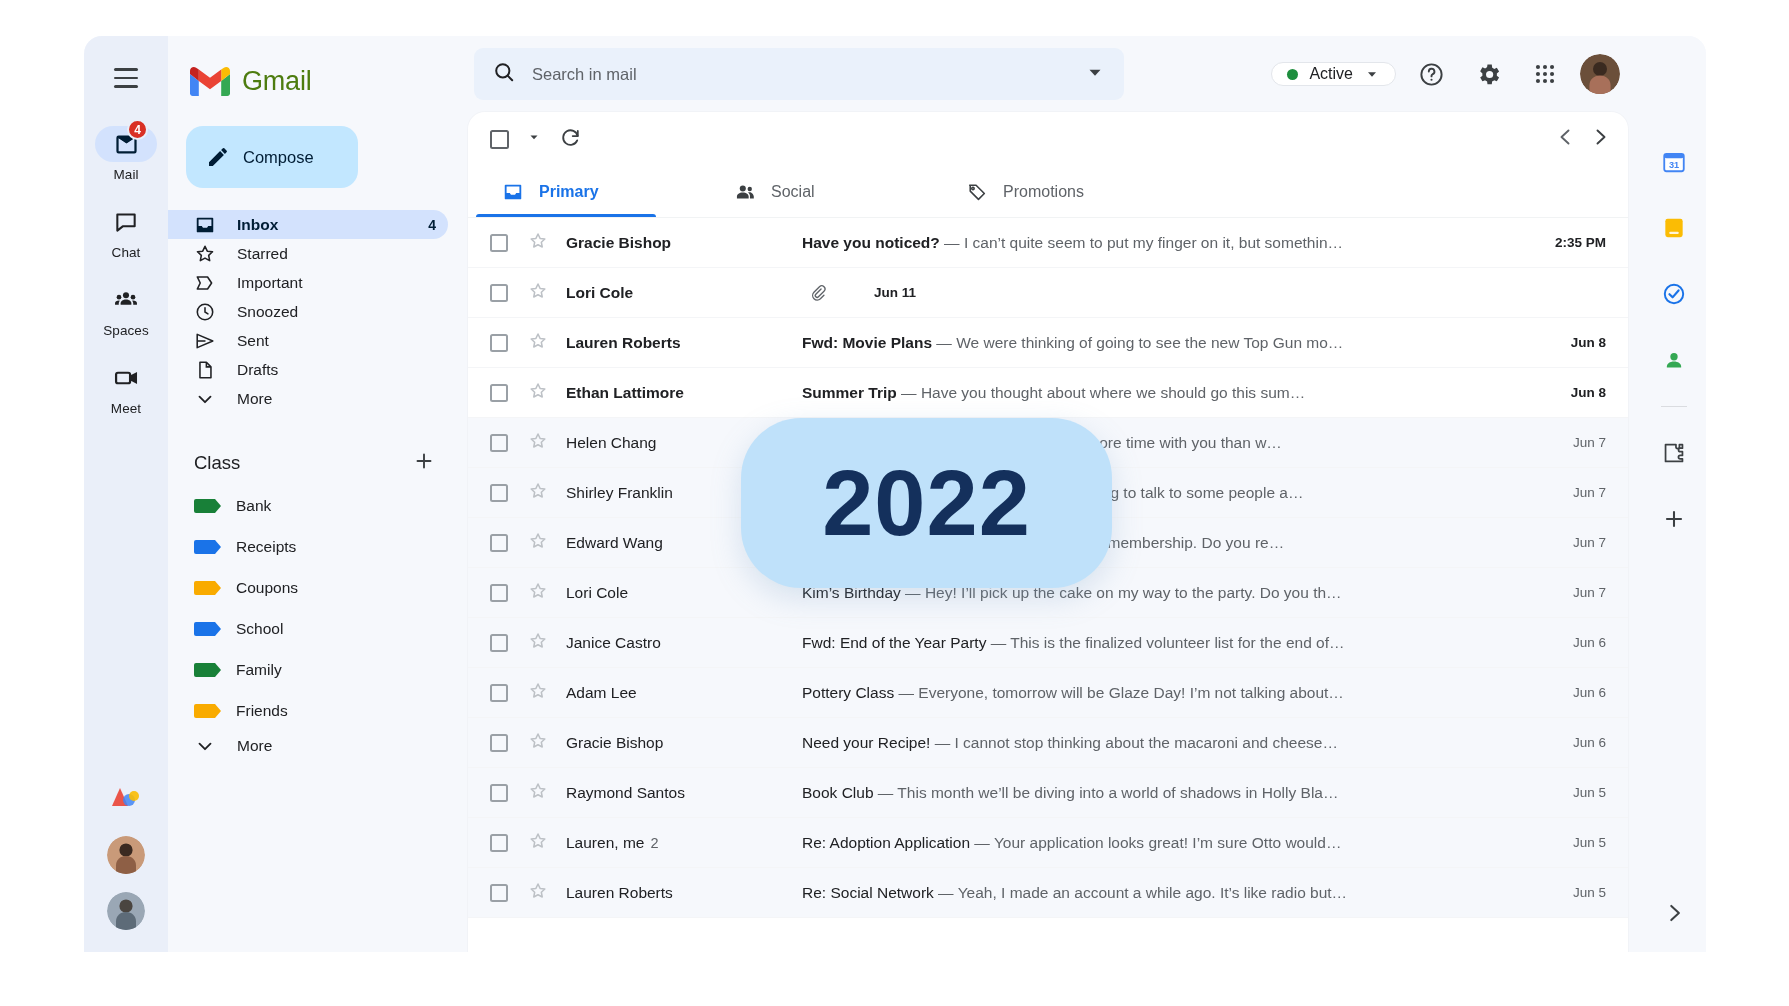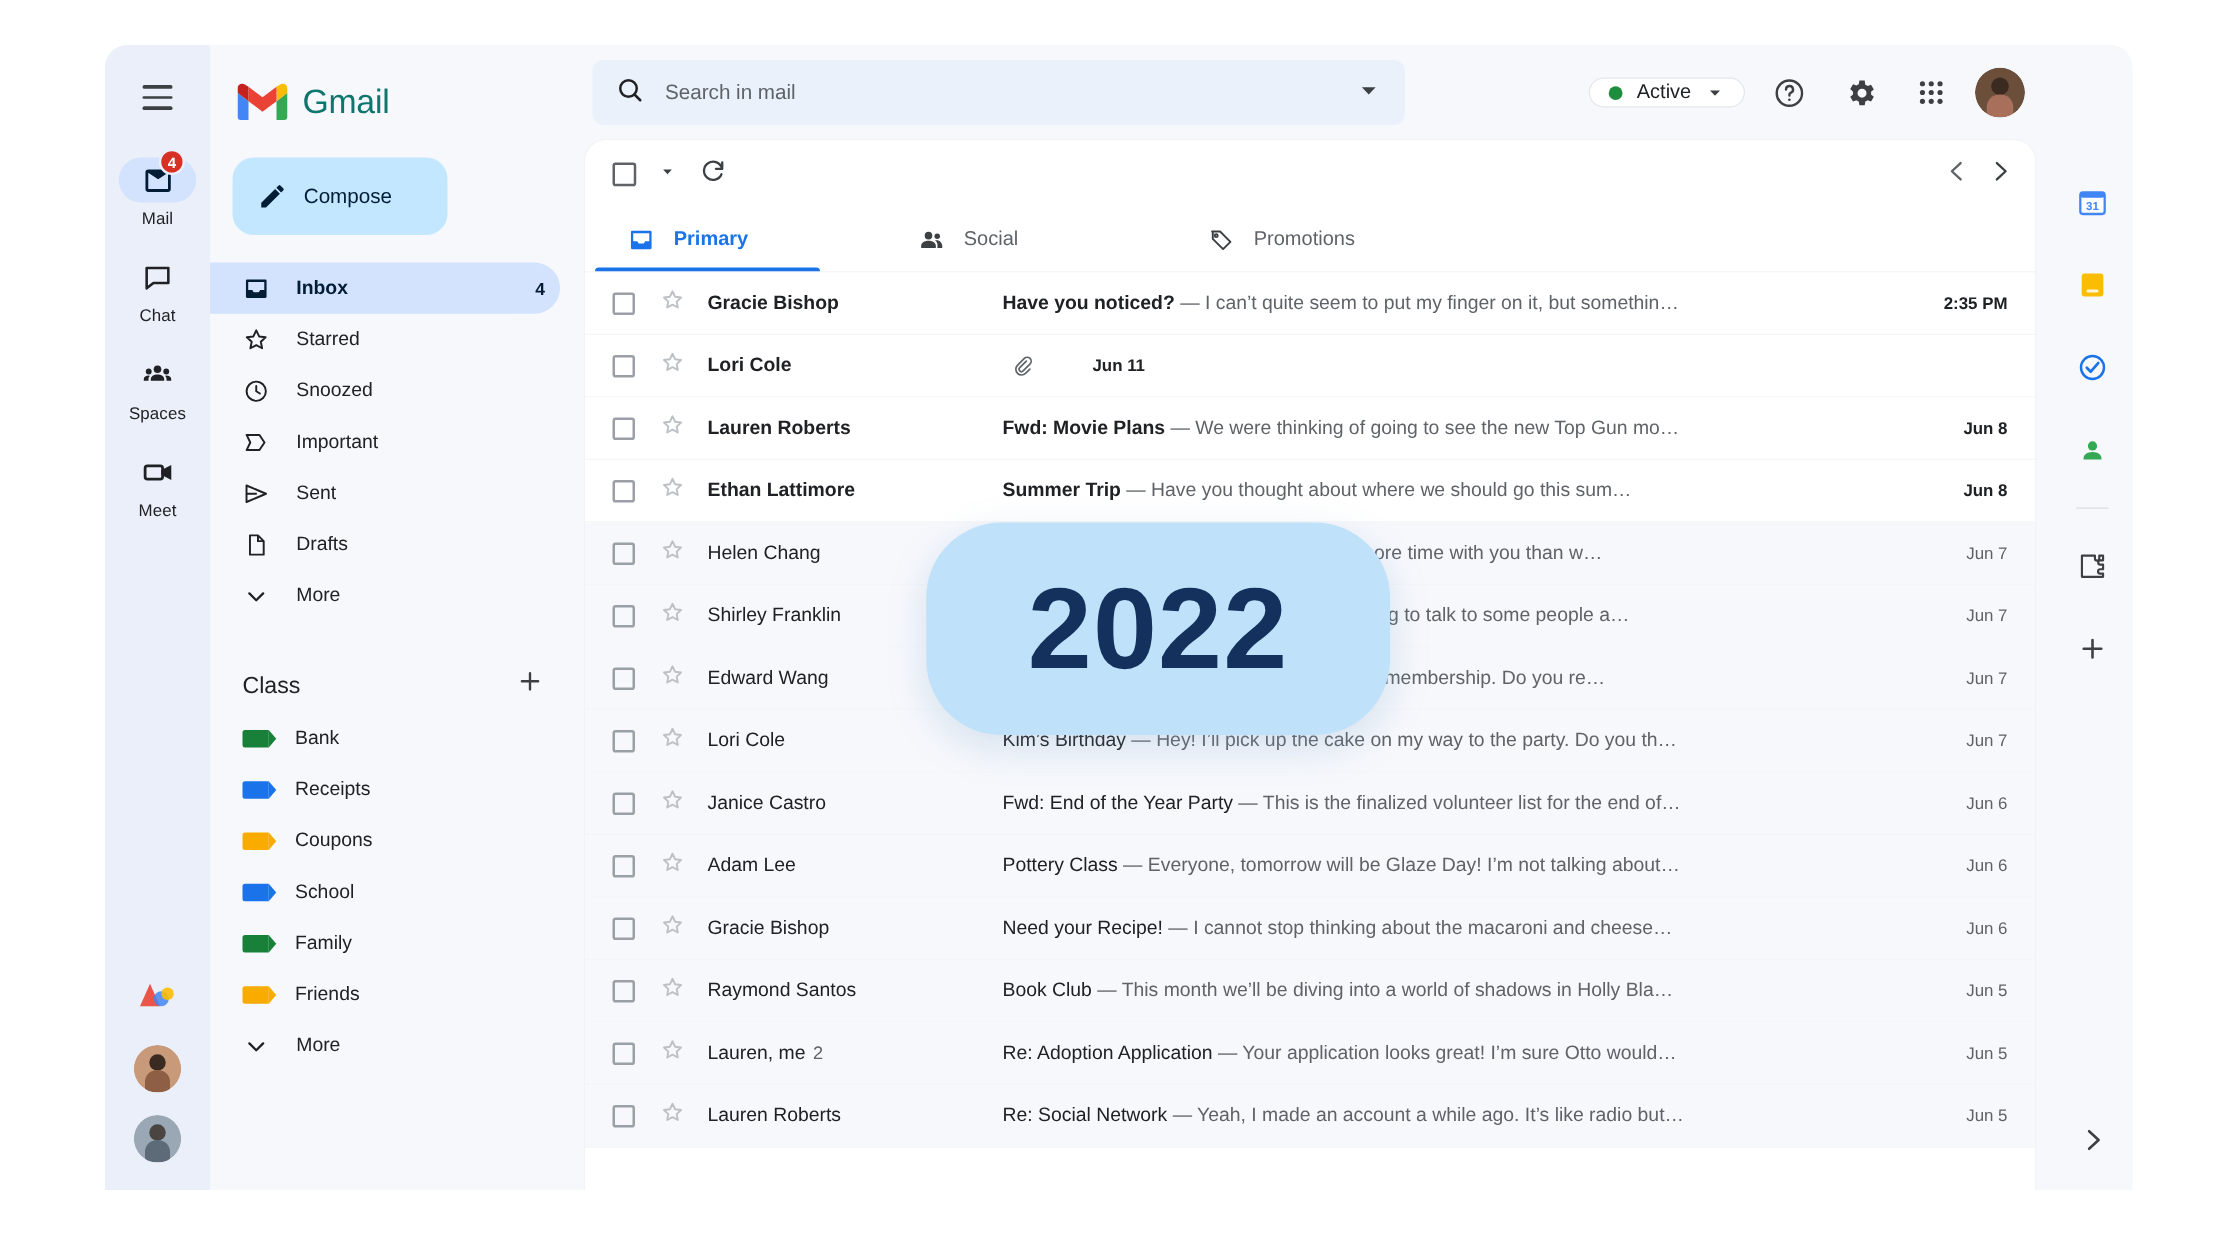--- a/index.html
+++ b/index.html
@@ -61,35 +61,35 @@
   .rail-ava { width: 38px; height:38px; border-radius:50%; overflow:hidden; cursor:pointer; }
 
   
   .sidebar {
     width: 300px; flex: 0 0 300px;
     background: #f6f8fc;
     padding: 12px 0 0 0;
     display:flex; flex-direction:column;
   }
   .brand { display:flex; align-items:center; gap: 12px; padding: 10px 0 0 22px; height: 56px; cursor:pointer;}
-  .brand-text { font-size: 27px; color: #0f766e; letter-spacing:-.2px; }
+  .brand-text { font-size: 27px; color: #4d7c0f; letter-spacing:-.2px; }
 
   .compose {
     margin: 22px 0 0 18px;
     width: 172px; height: 62px;
     background:#c2e7ff; border:none; border-radius: 17px;
     display:flex; align-items:center; gap: 13px;
     padding-left: 20px; cursor:pointer;
   }
   .compose-text { font-size: 16.5px; color:#001d35; }
 
   .folders { margin-top: 22px; }
   .nav-row {
     display:flex; align-items:center;
-    height: 41px; margin-right: 20px;
+    height: 29px; margin-right: 20px;
     padding-left: 26px;
     border-radius: 0 21px 21px 0;
     cursor:pointer; gap: 21px;
   }
   .nav-row.active { background:#d3e2fd; }
   .nav-row.active .nav-label { font-weight:700; color:#001d35; }
   .nav-label { font-size: 15.5px; color:#202124; flex:1; }
   .nav-count { font-size: 14px; font-weight:700; color:#001d35; padding-right: 12px; }
 
   .labels-head {
@@ -313,31 +313,31 @@
 
       <div class="nav-row">
         <svg width="22" height="22" viewBox="0 0 24 24" fill="none" stroke="#202124" stroke-width="1.7">
           <path d="M12 3.6l2.5 5.3 5.7.7-4.2 3.9 1.1 5.7L12 16.5l-5.1 2.7 1.1-5.7-4.2-3.9 5.7-.7z" stroke-linejoin="round"></path>
         </svg>
         <span class="nav-label">Starred</span>
       </div>
 
       <div class="nav-row">
         <svg width="22" height="22" viewBox="0 0 24 24" fill="none" stroke="#202124" stroke-width="1.7">
+          <path d="M3.6 5.4h11.2l4.4 6.6-4.4 6.6H3.6l3.2-6.6z" stroke-linejoin="round"></path>
+        </svg>
+        <span class="nav-label">Important</span>
+      </div>
+
+      <div class="nav-row">
+        <svg width="22" height="22" viewBox="0 0 24 24" fill="none" stroke="#202124" stroke-width="1.7">
           <circle cx="12" cy="12" r="8.4"></circle>
             <path d="M12 7.4V12l3.2 2" stroke-linecap="round"></path>
         </svg>
         <span class="nav-label">Snoozed</span>
-      </div>
-
-      <div class="nav-row">
-        <svg width="22" height="22" viewBox="0 0 24 24" fill="none" stroke="#202124" stroke-width="1.7">
-          <path d="M3.6 5.4h11.2l4.4 6.6-4.4 6.6H3.6l3.2-6.6z" stroke-linejoin="round"></path>
-        </svg>
-        <span class="nav-label">Important</span>
       </div>
 
       <div class="nav-row">
         <svg width="22" height="22" viewBox="0 0 24 24" fill="none" stroke="#202124" stroke-width="1.7">
           <path d="M3.5 4.8L20.5 12 3.5 19.2V4.8z" stroke-linejoin="round"></path>
             <path d="M3.5 12h9"></path>
         </svg>
         <span class="nav-label">Sent</span>
       </div>
 

